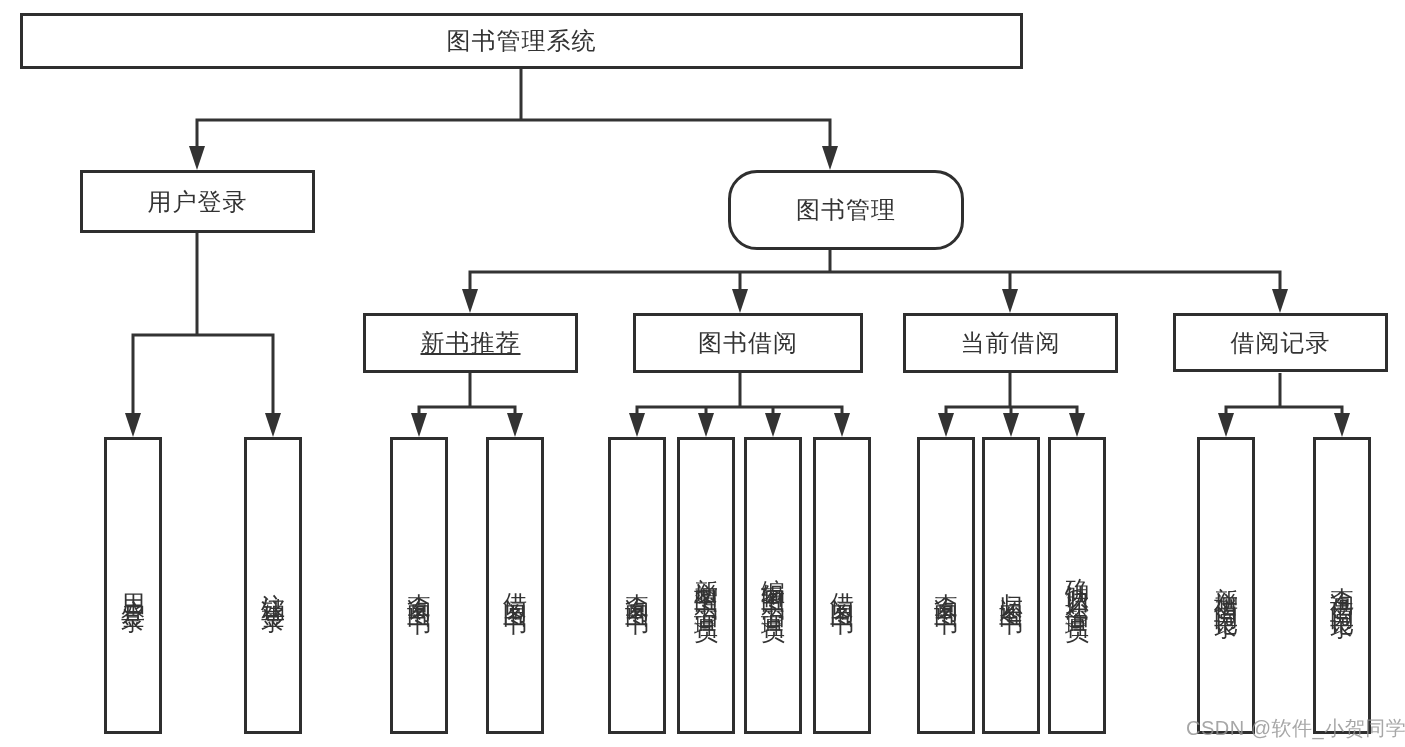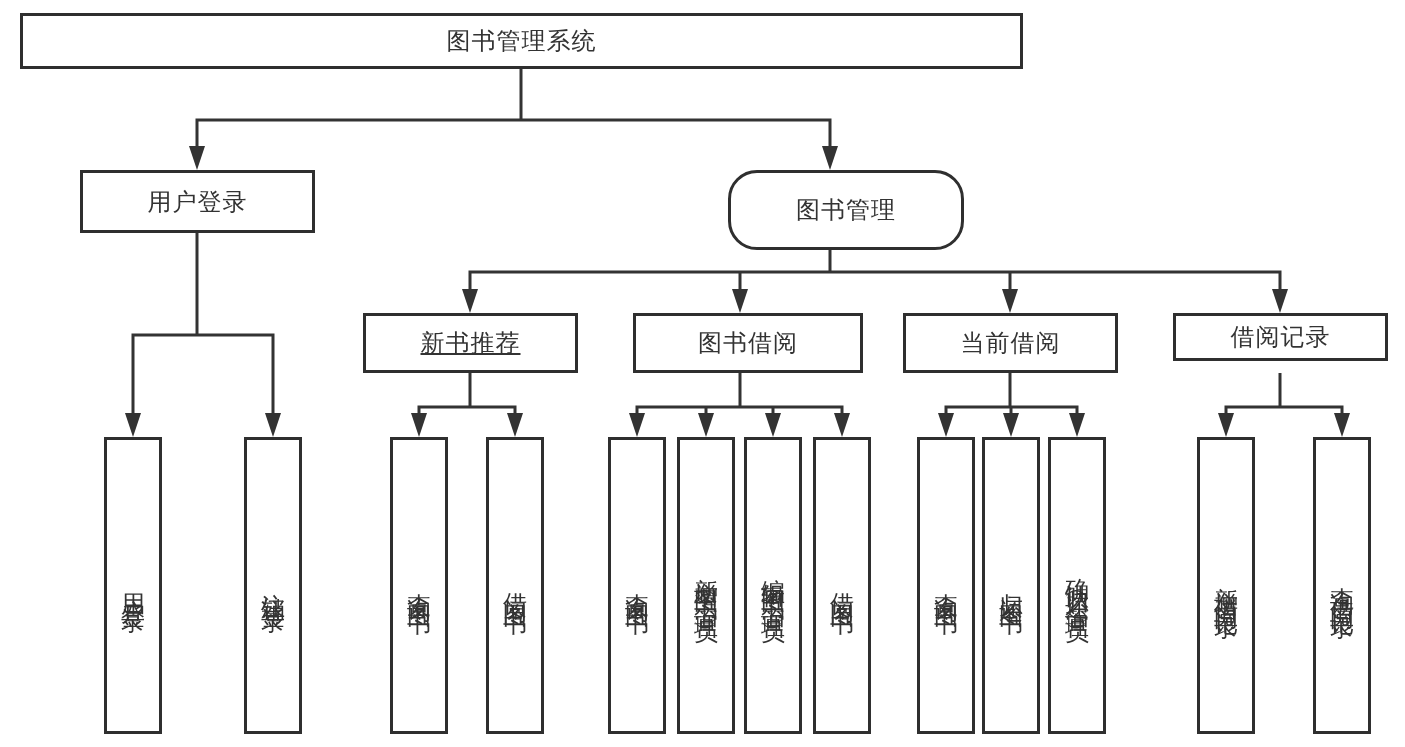--- a/index.html
+++ b/index.html
@@ -147,21 +147,21 @@
 
   <div class="box" style="left:363px; top:313px; width:215px; height:60px;text-decoration:underline;">
     <span class="hlabel">新书推荐</span>
   </div>
   <div class="box" style="left:633px; top:313px; width:230px; height:60px;">
     <span class="hlabel">图书借阅</span>
   </div>
   <div class="box" style="left:903px; top:313px; width:215px; height:60px;">
     <span class="hlabel">当前借阅</span>
   </div>
-  <div class="box" style="left:1173px; top:313px; width:215px; height:48px;">
+  <div class="box" style="left:1173px; top:313px; width:215px; height:59px;">
     <span class="hlabel">借阅记录</span>
   </div>
 
   <div class="box vbox" style="left:104px; top:437px; width:58px; height:297px;">
     <span class="vlabel">用户登录</span>
   </div>
   <div class="box vbox" style="left:244px; top:437px; width:58px; height:297px;">
     <span class="vlabel">注销登录</span>
   </div>
 
@@ -195,14 +195,15 @@
     <span class="vlabel">确认归还（管理员）</span>
   </div>
 
   <div class="box vbox" style="left:1197px; top:437px; width:58px; height:297px;">
     <span class="vlabel">新增借阅记录</span>
   </div>
   <div class="box vbox" style="left:1313px; top:437px; width:58px; height:297px;">
     <span class="vlabel">查询借阅记录</span>
   </div>
 
+  <div class="watermark">CSDN @软件_小贺同学</div>
 
 </div>
 
 </body></html>

